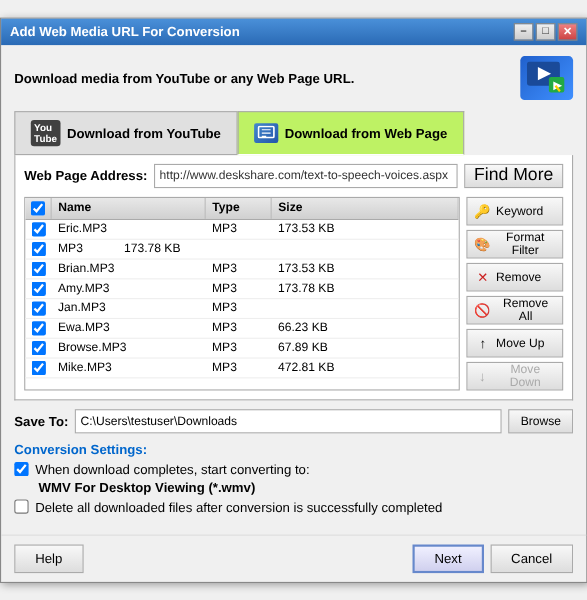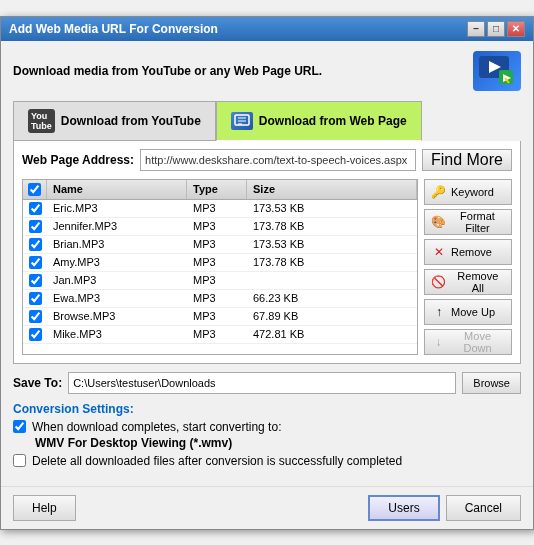--- a/index.html
+++ b/index.html
@@ -375,21 +375,20 @@
         <input type="checkbox" checked="" style="">
       </div>
       <div class="td name">Eric.MP3</div>
       <div class="td type">MP3</div>
       <div class="td size">173.53 KB</div>
     </div>
               <div class="table-row">
       <div class="td cb">
         <input type="checkbox" checked="" style="">
       </div>
-      <div class="td name">Jennifer.MP3</div>
       <div class="td type">MP3</div>
       <div class="td size">173.78 KB</div>
     </div>
               <div class="table-row">
       <div class="td cb">
         <input type="checkbox" checked="" style="">
       </div>
       <div class="td name">Brian.MP3</div>
       <div class="td type">MP3</div>
       <div class="td size">173.53 KB</div>
@@ -491,17 +490,17 @@
       <div class="delete-row">
         <input type="checkbox" style="">
         <span>Delete all downloaded files after conversion is successfully completed</span>
       </div>
     </div>
   </div>
 
   <div class="footer">
     <button class="footer-btn">Help</button>
     <div class="footer-right">
-      <button class="next-btn">Users</button>
+      <button class="next-btn">Next</button>
       <button class="footer-btn">Cancel</button>
     </div>
   </div>
 </div>
 
 </body></html>

